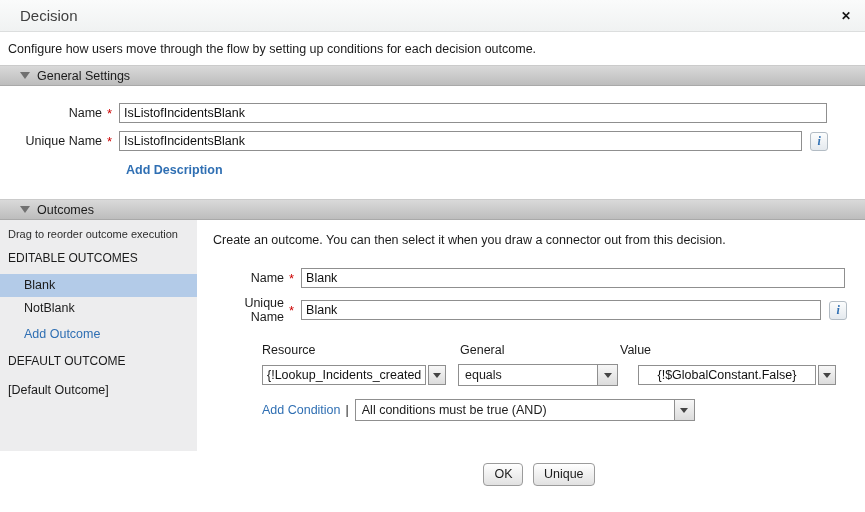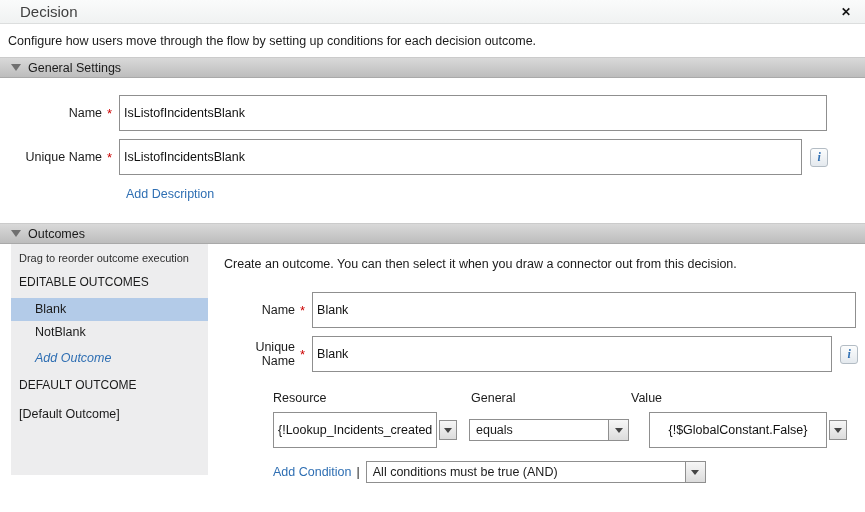--- a/index.html
+++ b/index.html
@@ -8,21 +8,21 @@
     font-family: "Liberation Sans", sans-serif;
     font-size: 12.5px;
     color: #1b1b1b;
     background: #ffffff;
     overflow: hidden;
     position: relative;
   }
 
   
   .titlebar {
-    height: 24px;
+    height: 32px;
     display: flex;
     align-items: center;
     padding: 0 14px 0 20px;
     background: linear-gradient(#fafbfb, #f0f2f2);
     border-bottom: 1px solid #dcdede;
   }
   .title { font-size: 15px; color: #3f3f3f; }
   .close-btn {
     margin-left: auto;
     font-size: 12px;
@@ -34,42 +34,42 @@
 
   
   .dialog-desc { padding: 10px 8px 9px 8px; }
 
   
   .section-bar {
     height: 21px;
     display: flex;
     align-items: center;
     gap: 7px;
-    padding-left: 11px;
+    padding-left: 20px;
     background: linear-gradient(#d9d9d9, #bdbdbd);
     border-top: 1px solid #cbcbcb;
     border-bottom: 1px solid #a9a9a9;
     cursor: pointer;
   }
   .tri-down {
     width: 0; height: 0;
     border-left: 5px solid transparent;
     border-right: 5px solid transparent;
     border-top: 7px solid #707070;
   }
 
   
   .general-form { padding: 17px 0 10px 0; }
   .form-row { display: flex; align-items: center; margin-bottom: 8px; }
   .form-label { width: 102px; text-align: right; color: #1b1b1b; }
   .req { color: #cc0000; margin: 0 7px 0 5px; font-size: 13px; }
   input.text {
     height: 20px;
     border: 1px solid #8f8f8f;
-    padding: 17px 4px;
+    padding: 1px 4px;
     font-family: "Liberation Sans", sans-serif;
     font-size: 12.5px;
     color: #111;
     background: #fff;
   }
   .w-name { width: 708px; }
   .w-uname { width: 683px; }
   .info-btn {
     width: 18px; height: 19px;
     margin-left: 8px;
@@ -79,39 +79,39 @@
     color: #2f6fb3;
     font-family: "Liberation Serif", serif;
     font-style: italic;
     font-weight: bold;
     font-size: 12px;
     text-align: center;
     line-height: 17px;
     cursor: pointer;
   }
   .link { color: #2f6fb3; cursor: pointer; text-decoration: none; }
-  .add-desc { margin: 4px 0 12px 126px; display: inline-block; }
-
-  
-  .outcomes-body { display: flex; align-items: flex-start; margin-left: 11px; }
+  .add-desc { margin: 4px 0 12px 126px; display: inline-block; font-weight: bold; }
+
+  
+  .outcomes-body { display: flex; align-items: flex-start; }
   .sidebar {
     width: 197px;
     min-height: 227px;
     background: #ededee;
     padding: 8px 0 50px 0;
     flex-shrink: 0;
   }
   .drag-hint { font-size: 11px; color: #2e2e2e; padding: 0 8px; }
   .side-heading { margin: 11px 8px 9px 8px; font-size: 12px; color: #1b1b1b; }
   .outcome-item {
     padding: 4px 8px 5px 24px;
     cursor: pointer;
   }
   .outcome-item.selected { background: #b3cbe8; }
-  .add-outcome { display: inline-block; margin: 7px 8px 2px 24px; font-style: italic; }
+  .add-outcome { display: inline-block; margin: 7px 8px 2px 24px; }
   .default-item { padding: 6px 8px 4px 8px; }
 
   .outcome-main { flex: 1; padding: 13px 0 0 16px; }
   .outcome-intro { margin-bottom: 21px; }
   .outcome-main .form-label { width: 71px; }
   .w-oname { width: 544px; }
   .w-ouname { width: 520px; }
 
   
   .cond-grid { margin: 19px 0 0 49px; }

